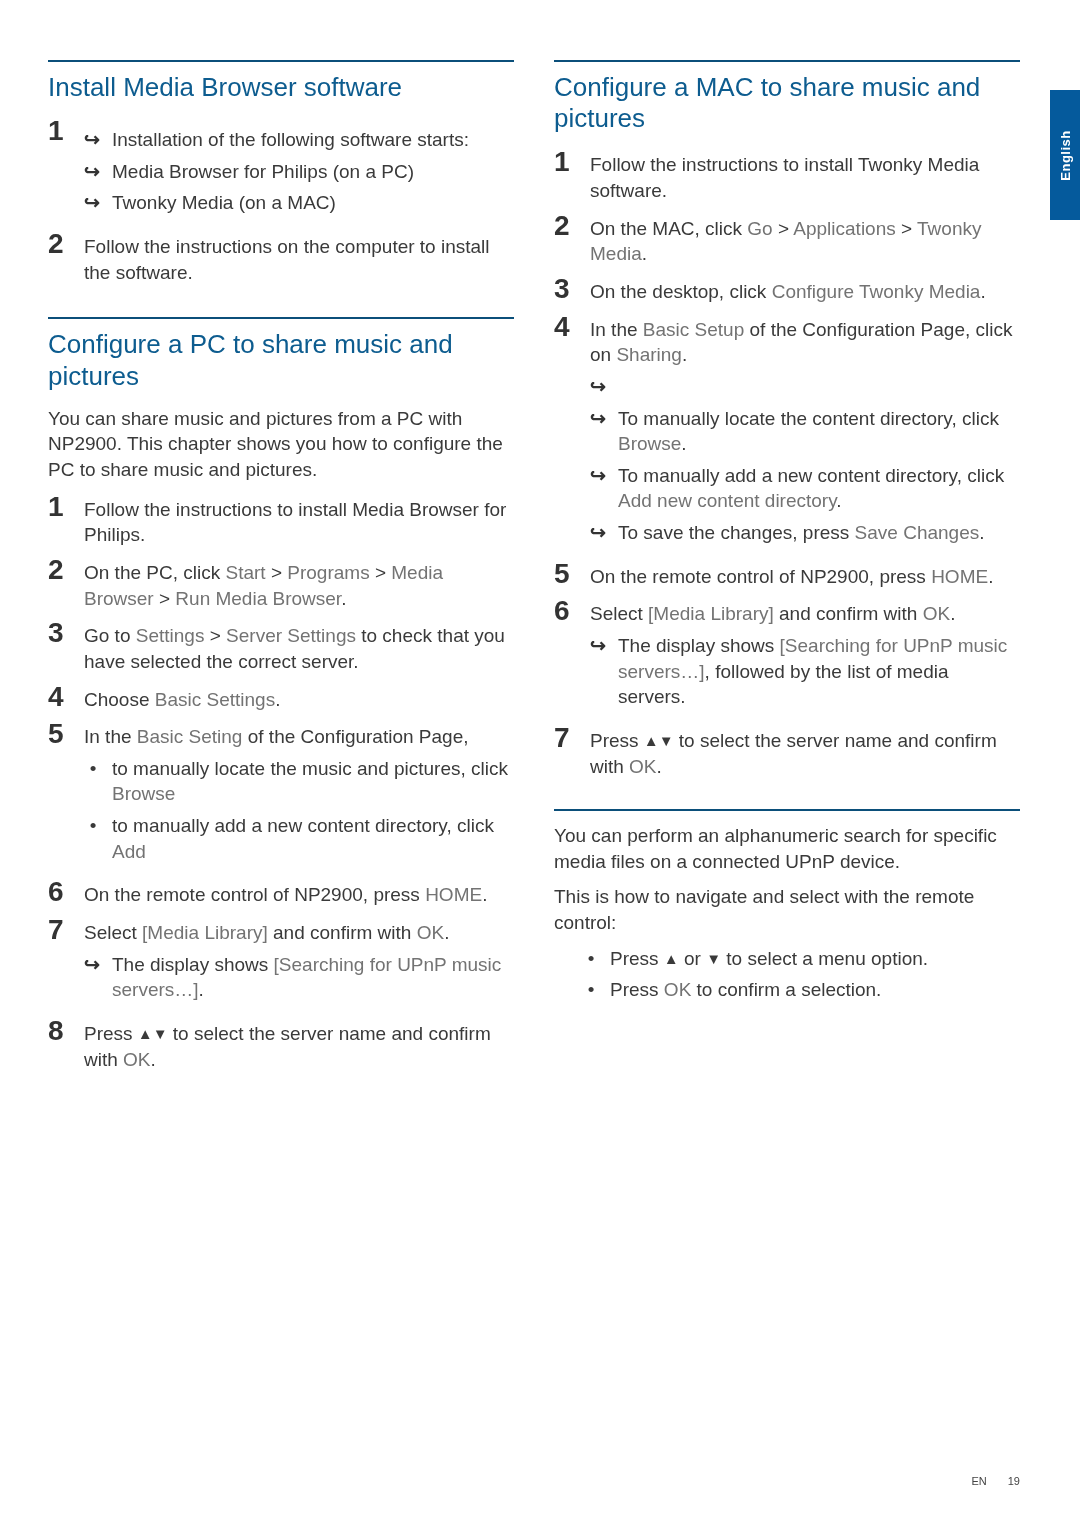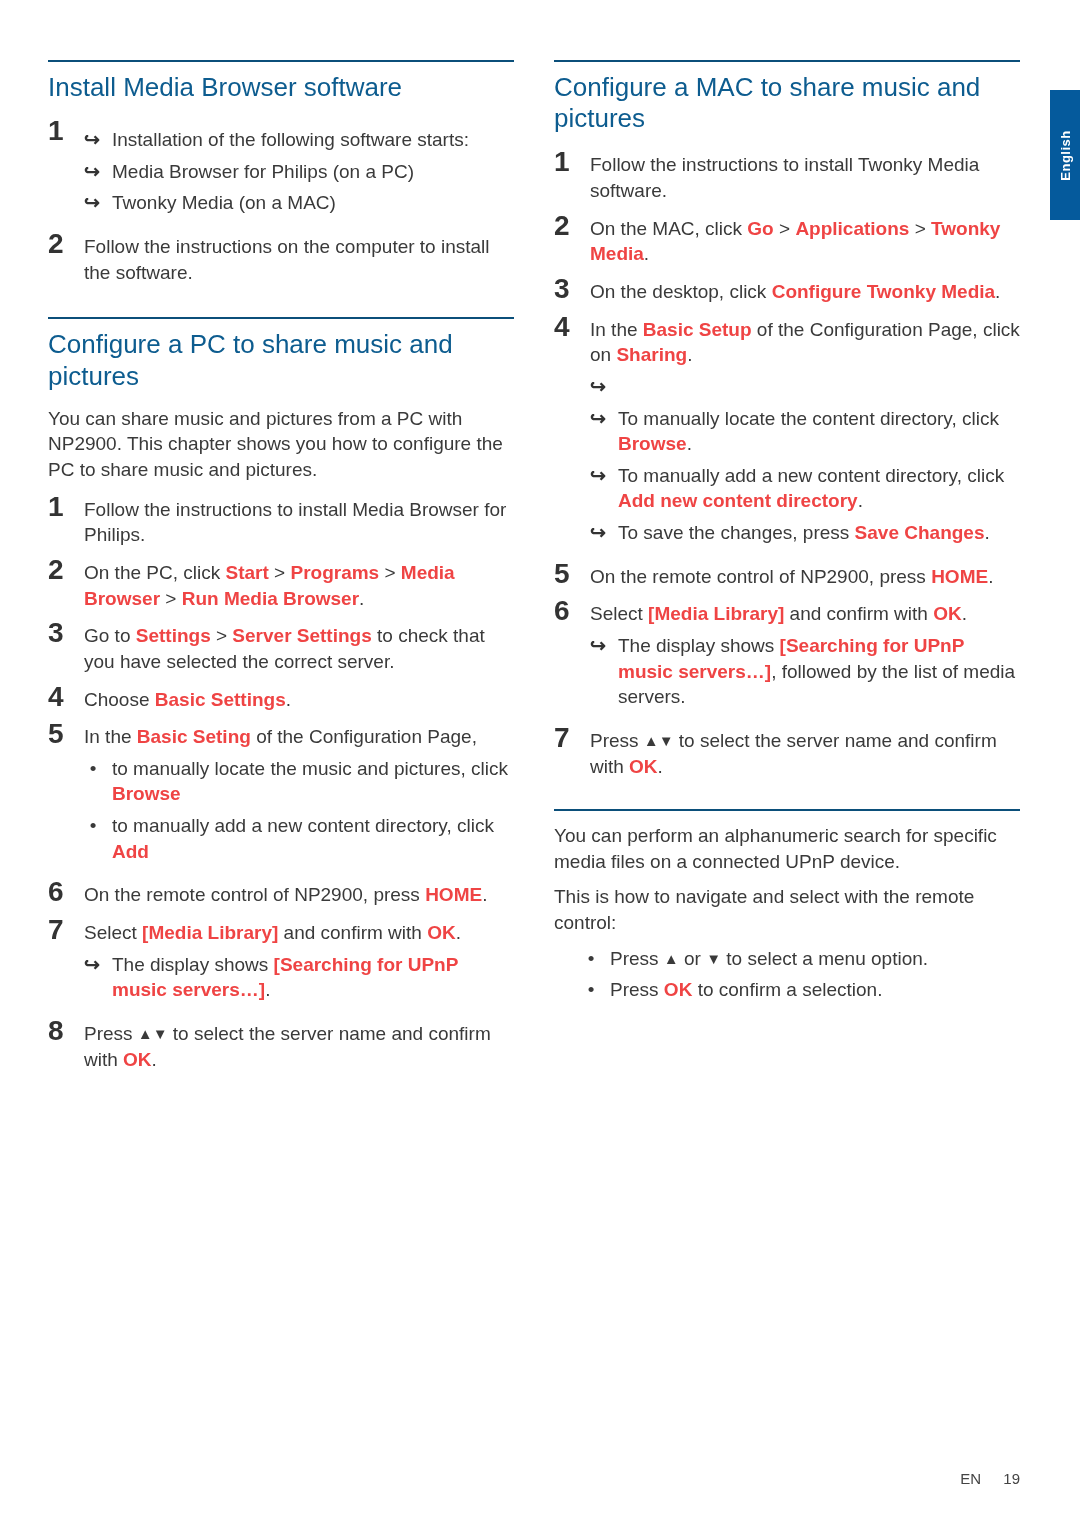--- a/index.html
+++ b/index.html
@@ -15,24 +15,24 @@
   ol.steps > li { display: flex; gap: 14px; margin-bottom: 8px; font-size: 19px; line-height: 1.35; }
   .num { font-size: 28px; font-weight: 700; color: #333; min-width: 22px; flex-shrink: 0; line-height: 1; }
   .step-body { flex: 1; padding-top: 4px; }
   .sub { list-style: none; padding: 0; margin-top: 6px; }
   .sub li { display: flex; gap: 10px; margin-bottom: 6px; font-size: 19px; line-height: 1.35; }
   .arrow { flex-shrink: 0; width: 18px; font-weight: 700; color: #333; }
   .dot { flex-shrink: 0; width: 18px; text-align: center; }
   .bul { list-style: none; padding: 0; margin-top: 2px; }
   .bul li { display: flex; gap: 10px; margin-bottom: 6px; font-size: 19px; line-height: 1.35; padding-left: 28px; }
   .bul .dot { min-width: 14px; }
-  b { font-weight: 700; color: #ef4444; }
+  b { font-weight: 400; color: #737373; }
   .sidetab { position: absolute; right: 0; top: 90px; width: 30px; height: 130px; background: #055a9c; color: #fff; display: flex; align-items: center; justify-content: center; }
   .sidetab span { transform: rotate(-90deg); font-size: 13px; font-weight: 700; letter-spacing: 0.5px; white-space: nowrap; }
-  .footer { position: absolute; bottom: 40px; right: 60px; font-size: 15px; color: #444; }
+  .footer { position: absolute; bottom: 40px; right: 60px; font-size: 11px; color: #444; }
   .footer .lang { margin-right: 18px; }
   .spacer { height: 24px; }
   .up { font-size: 15px; vertical-align: 1px; }
 </style>
 </head>
 <body>
 
 <div class="sidetab">
     <span>English</span>
   </div>

